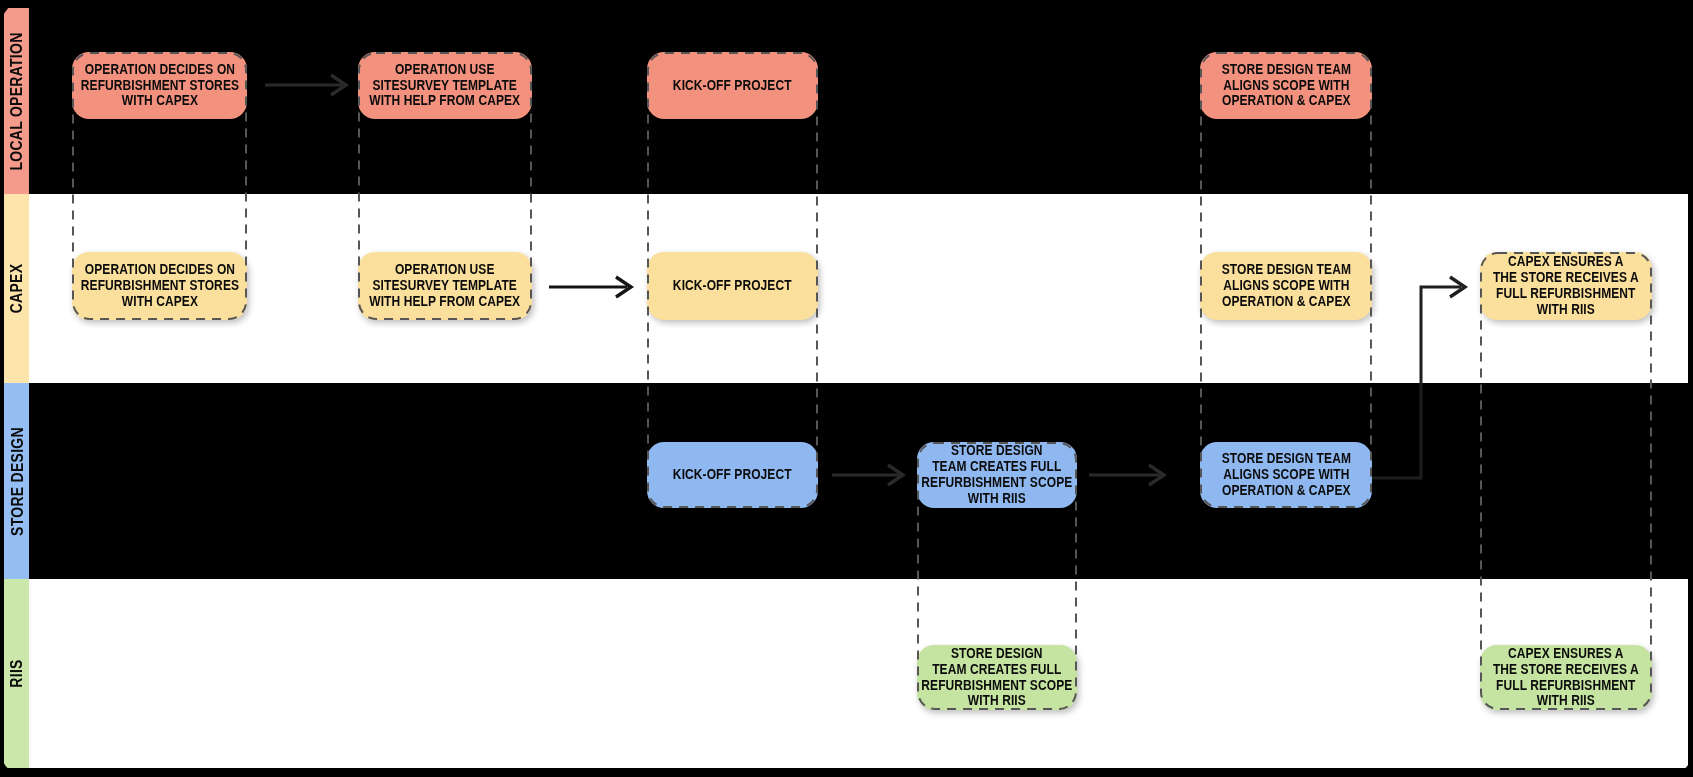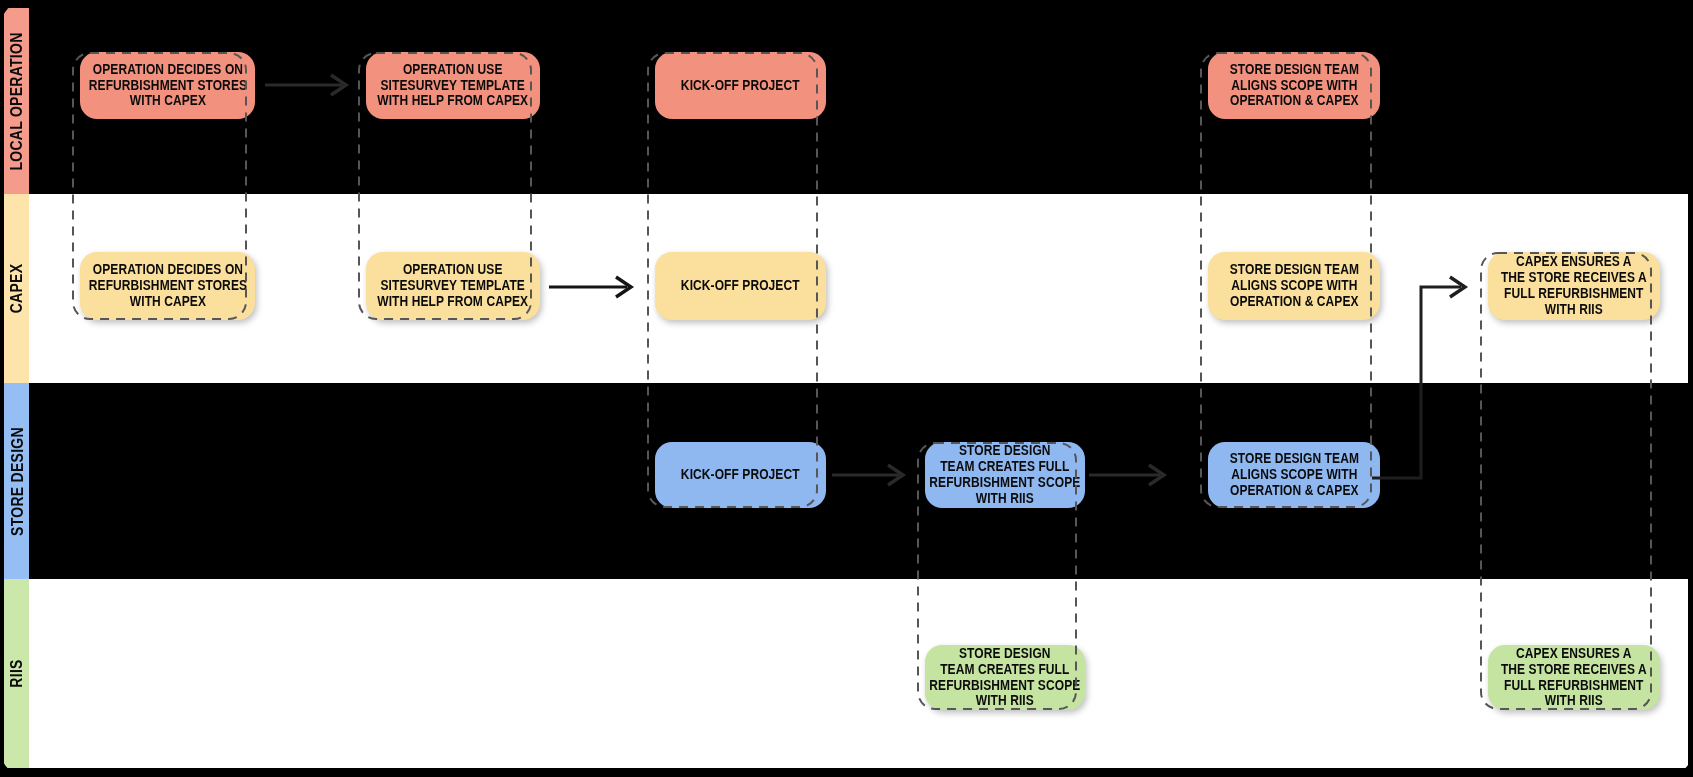--- a/index.html
+++ b/index.html
@@ -2,21 +2,21 @@
 <html><head>
 <meta charset="utf-8">
 <style>
   html,body{margin:0;padding:0;background:#000;}
   body{font-family:"Liberation Sans",sans-serif;}
   #frame{position:relative;width:1693px;height:777px;background:#000;border-radius:28px;overflow:hidden;}
   .lane{position:absolute;left:4px;right:5px;display:flex;}
   .strip{width:25px;flex:0 0 25px;display:flex;align-items:center;justify-content:center;}
   .strip span{transform:rotate(-90deg) scaleX(0.85);white-space:nowrap;font-weight:bold;font-size:16.5px;letter-spacing:.3px;color:#0b0b0b;}
   .laneBody{flex:1;}
-  .node{position:absolute;border-radius:17px;display:flex;align-items:center;justify-content:center;text-align:center;z-index:2;margin-left:8px;}
+  .node{position:absolute;border-radius:17px;display:flex;align-items:center;justify-content:center;text-align:center;z-index:2;}
   .node .txt{transform:scaleX(0.87);font-weight:bold;font-size:13.8px;line-height:15.8px;color:#0b0b0b;letter-spacing:.1px;white-space:nowrap;}
   .node.shadow{box-shadow:2px 3px 6px rgba(0,0,0,.25);}
   #overlay{position:absolute;left:0;top:0;z-index:3;pointer-events:none;}
 </style>
 </head>
 <body>
 
 <div id="frame">
   <div id="lanes">
       <div class="lane" style="top: 8px; height: 186px;">

